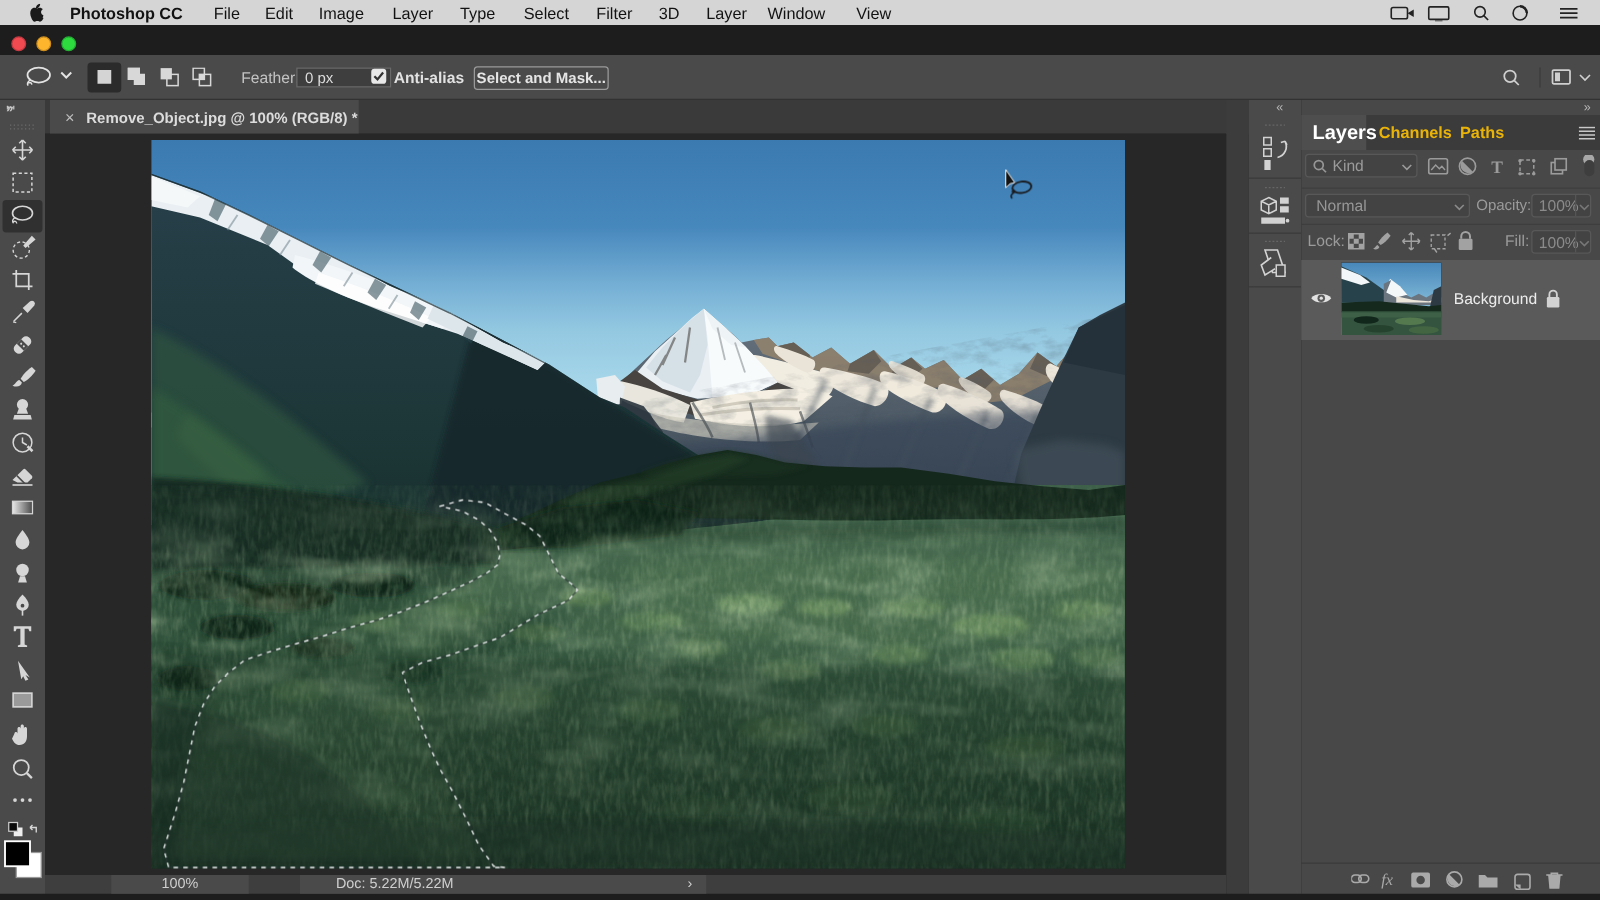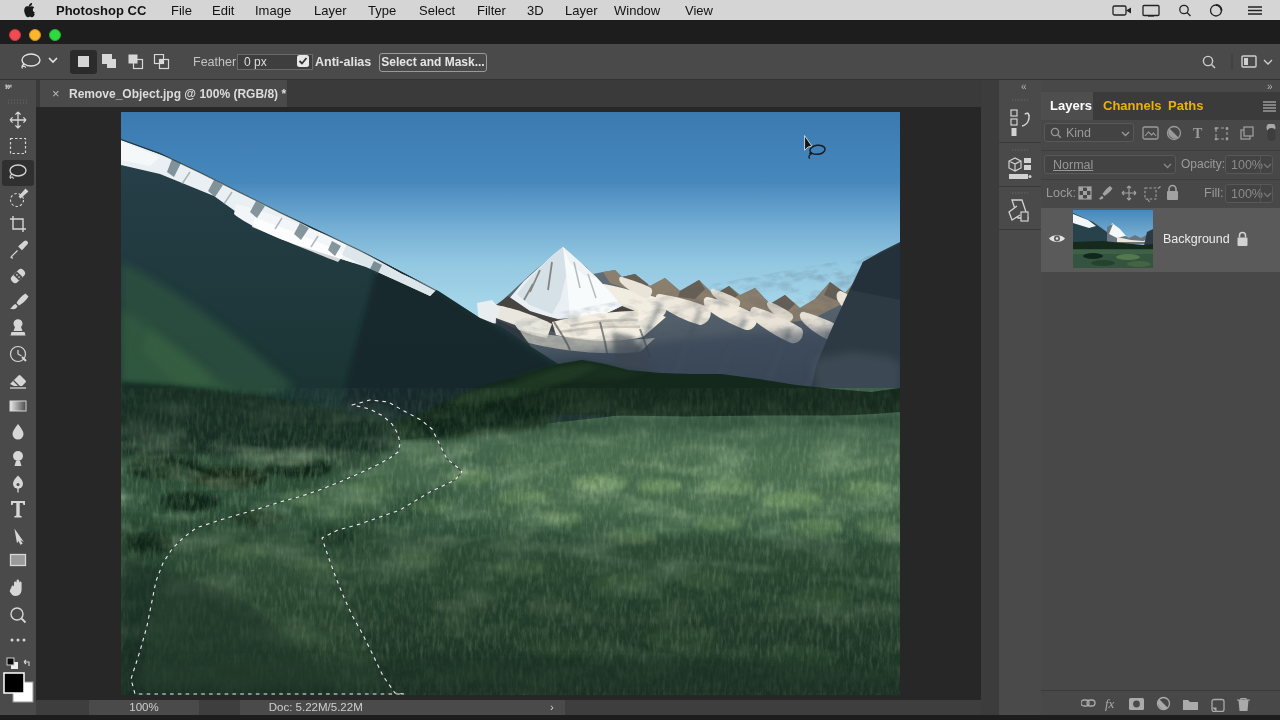--- a/index.html
+++ b/index.html
@@ -51,21 +51,21 @@
     background:#4a4a4a; padding-top:1px; text-align:center;}
   #status .doc { position:absolute; left:204px; top:0px; width:325px; height:15px;
     background:#4a4a4a; padding-top:1px; }
   
   #gapstrip { left:981px; top:80px; width:18px; height:635px; background:#3c3c3c; }
   #dock { left:999px; top:80px; width:42px; height:635px; background:#4a4a4a; }
   #panel { left:1041px; top:80px; width:239px; height:635px; background:#484848; }
   .hdr-arr { position:absolute; color:#b5b5b5; font-size:10px; letter-spacing:-1px;}
   #ptabs { position:absolute; left:0; top:12px; width:239px; height:28px; background:#3b3b3b; }
   #ptab-layers { position:absolute; left:0px; top:0; width:52px; height:28px; background:#4e4e4e;
-    color:#fff; font-weight:bold; font-size:13px; padding:6px 0 0 9px;}
+    color:#fff; font-weight:bold; font-size:16px; padding:6px 0 0 9px;}
   .ptab { position:absolute; top:6px; color:#eab308; font-weight:bold; font-size:13px; }
   .prow-lbl { position:absolute; color:#9b9b9b; font-size:12.5px; }
   .pbox { position:absolute; background:#434343; border:1px solid #585858; border-radius:3px; }
   .dim { color:#8b8b8b; }
   #layer-row { position:absolute; left:0; top:128px; width:239px; height:64px; background:#5a5a5a; }
   #lthumb { position:absolute; left:32px; top:2px; width:80px; height:58px; background:#222;}
   #lname { position:absolute; left:122px; top:24px; color:#ececec; font-size:12.5px; }
   #pbottom { position:absolute; left:0; top:610px; width:239px; height:25px;
     border-top:1px solid #3a3a3a; }
 </style>
@@ -670,21 +670,21 @@
       <circle cx="75" cy="15" r="1.4" fill="#9b9b9b" stroke="none"></circle>
         <circle cx="86" cy="15" r="1.4" fill="#9b9b9b" stroke="none"></circle>
       <rect x="100" y="6" width="9" height="9"></rect>
       <rect x="103" y="3" width="9" height="9" fill="#484848"></rect>
       <circle cx="130" cy="3.5" r="4.5" fill="#a8a8a8" stroke="none"></circle>
       <rect x="126.5" y="4" width="8" height="13" rx="4" fill="#3e3e3e" stroke="none"></rect>
     </svg>
     <div class="abs" style="left:0;top:70px;width:239px;height:1px;background:#3e3e3e;"></div>
 
     <div class="pbox" style="left:3px; top:75px; width:132px; height:19px;">
-      <span class="abs" style="left:8px;top:2px;color:#979797;font-size:12.5px;text-decoration:underline;">Normal</span>
+      <span class="abs" style="left:8px;top:2px;color:#979797;font-size:12.5px;">Normal</span>
       <svg class="abs" style="left:118px;top:7px" width="9" height="6" viewBox="0 0 9 6">
           <path d="M1 1 l3.5 3.5 L8 1" stroke="#8a8a8a" stroke-width="1.3" fill="none"></path>
         </svg>
     </div>
     <span class="prow-lbl" style="left:140px; top:77px; font-size:12px;">Opacity:</span>
     <div class="pbox" style="left:184px; top:75px; width:48px; height:19px;">
       <span class="abs dim" style="left:5px;top:2px;font-size:12.5px;">100%</span>
       <div class="abs" style="left:34px;top:0;width:1px;height:17px;background:#555;"></div>
       <svg class="abs" style="left:37px;top:7px" width="9" height="6" viewBox="0 0 9 6">
           <path d="M1 1 l3.5 3.5 L8 1" stroke="#777" stroke-width="1.3" fill="none"></path>

